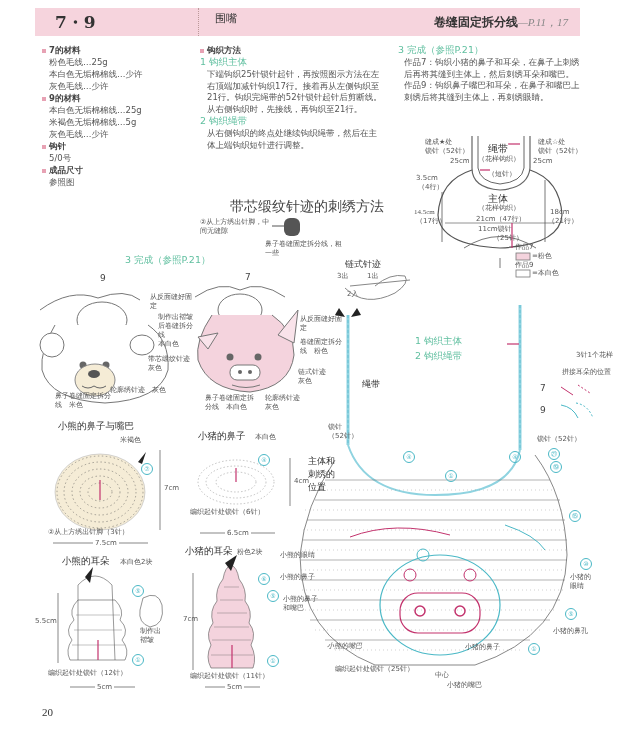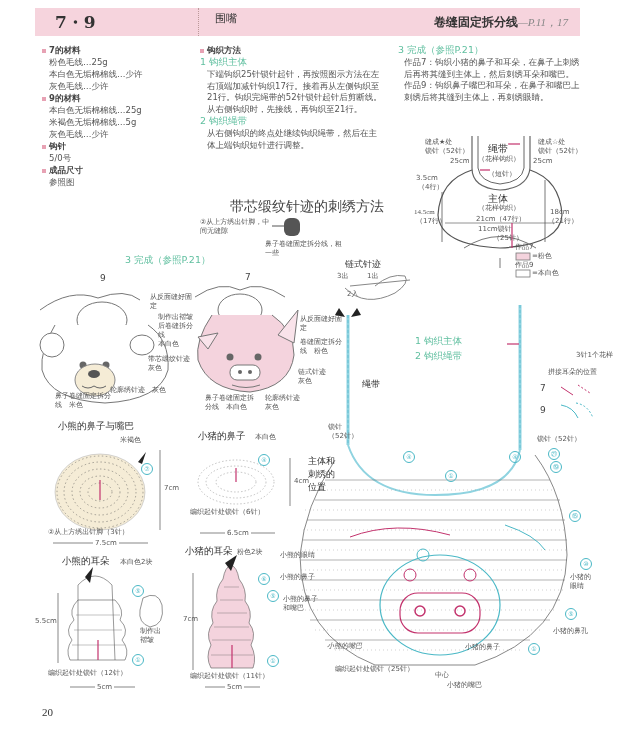--- a/index.html
+++ b/index.html
@@ -218,21 +218,21 @@
     <circle cx="135" cy="270" r="6" fill="none" stroke="#c3336d"></circle>
     <circle cx="195" cy="270" r="6" fill="none" stroke="#c3336d"></circle>
     <circle cx="148" cy="250" r="6" fill="none" stroke="#4ab8c6"></circle>
     <path d="M75 232 Q120 215 175 230" fill="none" stroke="#c3336d" stroke-width="1"></path>
     <path d="M230 220 Q260 230 270 245" fill="none" stroke="#4ab8c6"></path>
   </svg>
   <div class="abs green" style="left:140px;top:30px;">1 钩织主体</div>
   <div class="abs green" style="left:140px;top:45px;">2 钩织绳带</div>
   <div class="abs" style="left:87px;top:73px;font-size:9px;color:#333;">绳带</div>
   <div class="abs lbl" style="left:257px;top:46px;margin-left:44px;">3针1个花样</div>
-  <div class="abs lbl" style="left:273px;top:63px;">拼接耳朵的位置</div>
+  <div class="abs lbl" style="left:287px;top:63px;">拼接耳朵的位置</div>
   <div class="abs" style="left:265px;top:78px;font-size:9px;">7</div>
   <div class="abs" style="left:265px;top:100px;font-size:9px;">9</div>
   <svg width="60" height="40" style="left:283px;top:78px">
     <line x1="3" y1="4" x2="15" y2="12" stroke="#c3336d"></line>
     <line x1="20" y1="2" x2="32" y2="10" stroke="#c3336d" stroke-dasharray="2 2"></line>
     <path d="M3 22 Q15 24 20 35" fill="none" stroke="#4ab8c6"></path>
     <path d="M18 20 Q30 22 35 35" fill="none" stroke="#4ab8c6" stroke-dasharray="2 2"></path>
   </svg>
   <div class="abs lbl" style="left:53px;top:118px;white-space:pre;">锁针
 （52针）</div>

